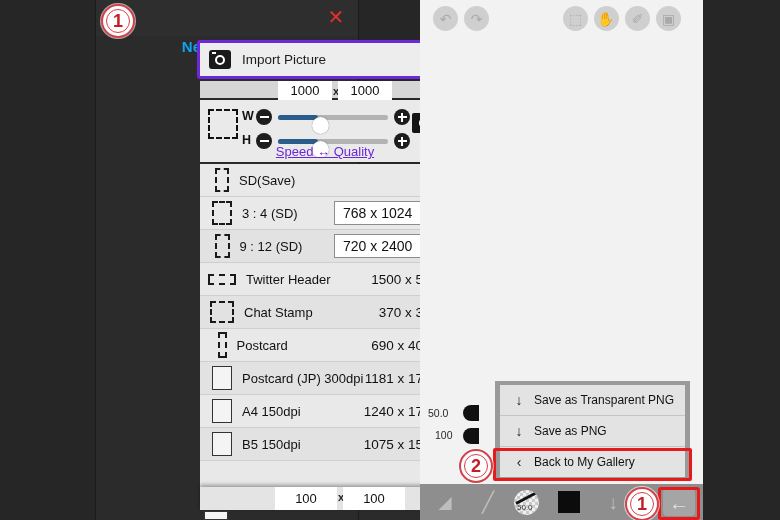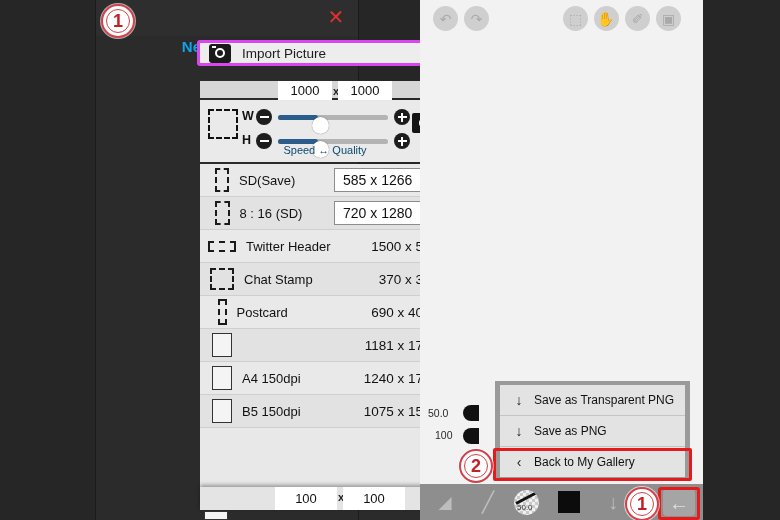--- a/index.html
+++ b/index.html
@@ -26,22 +26,22 @@
     position:absolute;left:0;top:10px;width:262px;text-align:center;
     color:#0ea5e9;font-size:15px;font-weight:bold;letter-spacing:.2px;margin-top:28px;
   }
   #dialog-close{
     position:absolute;right:12px;top:8px;width:20px;height:20px;
     color:#e03030;font-size:20px;line-height:18px;text-align:center;font-weight:400;
   }
 
   
   #import-wrap{
-    position:absolute;left:101px;top:40px;width:252px;height:26px;
-    border:3px solid #d946ef;border-radius:3px;box-sizing:border-box;
+    position:absolute;left:101px;top:40px;width:252px;height:39px;
+    border:3px solid #6d28d9;border-radius:3px;box-sizing:border-box;
     background:#15803d;
   }
   #import-row{
     position:absolute;left:0;top:0;right:0;bottom:0;
     background:#ededed;display:flex;align-items:center;
   }
   #camera-icon{
     width:22px;height:19px;margin-left:9px;background:#1a1a1a;border-radius:3px;
     position:relative;flex:none;
   }
@@ -97,21 +97,21 @@
   .sl-knob{
     position:absolute;top:2.5px;width:17px;height:17px;border-radius:50%;background:#fff;
     box-shadow:0 0 1px rgba(0,0,0,.6);
   }
   #ok-button{
     position:absolute;left:212px;top:13px;width:30px;height:20px;background:#131313;
     border-radius:2px;color:#fff;font-size:11.5px;text-align:center;line-height:20px;font-weight:600;
   }
   #speed-quality{
     position:absolute;left:0;top:44px;width:250px;text-align:center;
-    font-size:11px;color:#0c4a6e;
+    font-size:13px;color:#6d28d9;text-decoration:underline;
   }
 
   
   #preset-list{
     position:absolute;left:104px;top:164px;width:250px;height:325px;
     background:#e8e8e8;overflow:hidden;
   }
   .preset-row{
     position:relative;height:32px;border-bottom:1px solid #cfcfcf;
     display:flex;align-items:center;background:#e9e9e9;
@@ -316,46 +316,52 @@
       </div>
 
       <div id="ok-button">OK</div>
       <div id="speed-quality">Speed ↔ Quality</div>
     </div>
 
     <div id="preset-list">
         <div class="preset-row">
           <div class="p-thumb dash" style="width: 14px; height: 24px; margin-left: 15px;"></div>
           <div class="p-label">SD(Save)</div>
-          <div class="p-field">585 x 1266</div>
+          <div class="p-spin"></div>
+        </div>
+        <div class="preset-row">
+          <div class="p-thumb dash" style="width: 20px; height: 24px; margin-left: 12px;"></div>
+          <div class="p-label">3 : 4 (SD)</div>
+          <div class="p-field">768 x 1024</div>
           <div class="p-spin"></div>
         </div>
         <div class="preset-row alt">
           <div class="p-thumb dash" style="width: 15px; height: 24px; margin-left: 14.5px;"></div>
-          <div class="p-label">8 : 16 (SD)</div>
-          <div class="p-field">720 x 1280</div>
+          <div class="p-label">9 : 12 (SD)</div>
+          <div class="p-field">720 x 2400</div>
           <div class="p-spin"></div>
         </div>
         <div class="preset-row">
           <div class="p-thumb dash" style="width: 28px; height: 11px; margin-left: 8px;"></div>
           <div class="p-label">Twitter Header</div>
           <div class="p-value-plain">1500 x 500</div>
         </div>
         <div class="preset-row alt">
           <div class="p-thumb dash" style="width: 24px; height: 22px; margin-left: 10px;"></div>
           <div class="p-label">Chat Stamp</div>
           <div class="p-value-plain">370 x 320</div>
         </div>
         <div class="preset-row">
           <div class="p-thumb dash" style="width: 9px; height: 26px; margin-left: 17.5px;"></div>
           <div class="p-label">Postcard</div>
           <div class="p-value-plain">690 x 4096</div>
         </div>
         <div class="preset-row alt">
           <div class="p-thumb solid" style="width: 20px; height: 24px; margin-left: 12px;"></div>
+          <div class="p-label">Postcard (JP) 300dpi</div>
           <div class="p-value-plain">1181 x 1748</div>
         </div>
         <div class="preset-row">
           <div class="p-thumb solid" style="width: 20px; height: 24px; margin-left: 12px;"></div>
           <div class="p-label">A4 150dpi</div>
           <div class="p-value-plain">1240 x 1754</div>
         </div>
         <div class="preset-row alt">
           <div class="p-thumb solid" style="width: 20px; height: 24px; margin-left: 12px;"></div>
           <div class="p-label">B5 150dpi</div>

